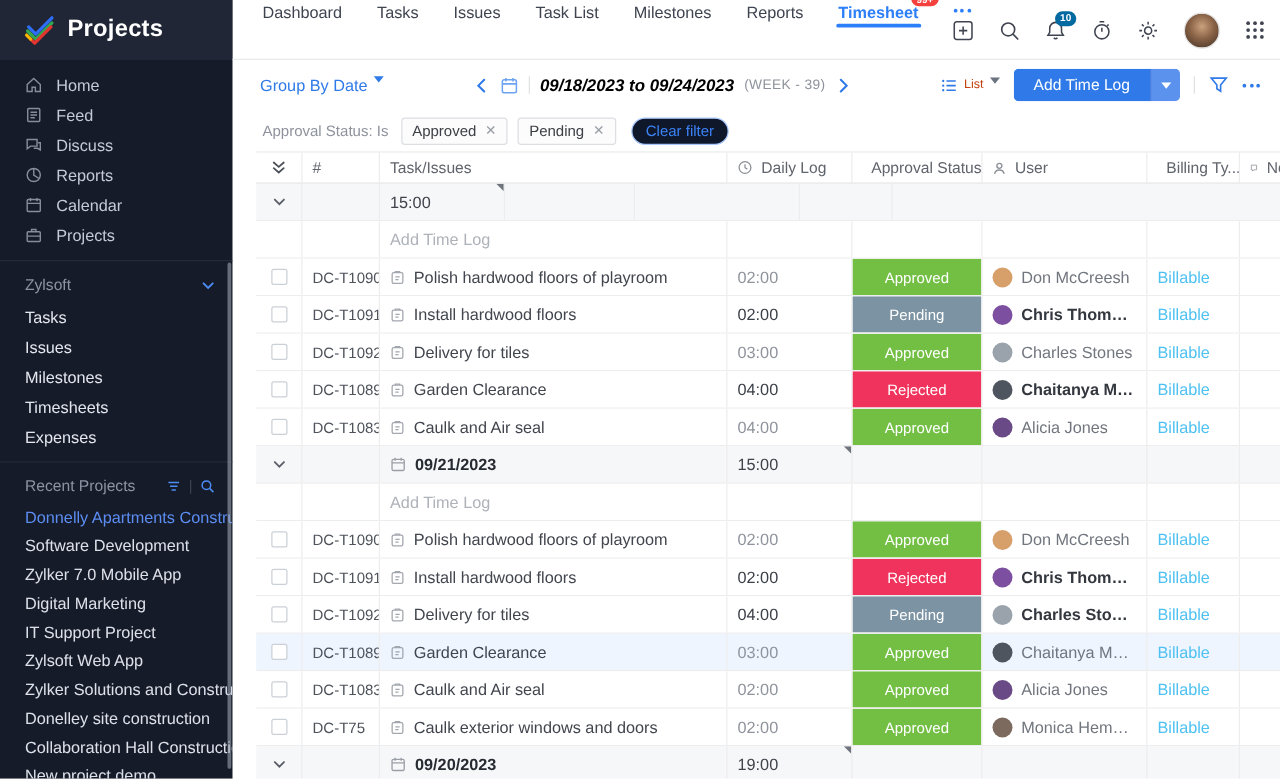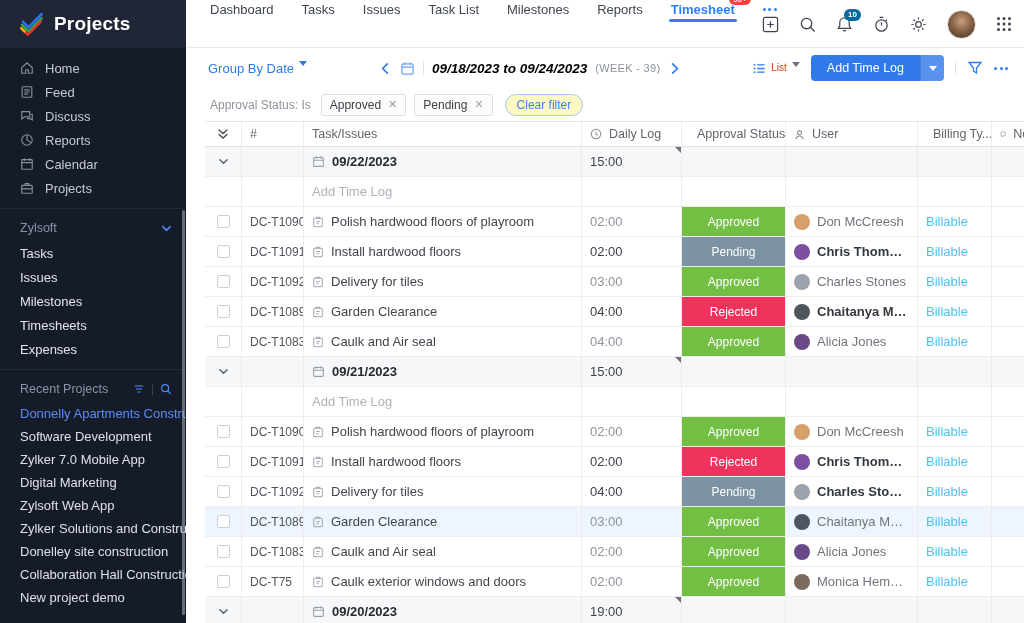--- a/index.html
+++ b/index.html
@@ -54,21 +54,21 @@
   .add-btn { display:flex; border-radius:4px; overflow:hidden; cursor:pointer; }
   .add-btn .add-main { background:#2f7ae8; color:#fff; font-size:12.5px; padding:6px 16px; }
   .add-btn .add-caret { background:#5b92ee; width:24px; display:flex; align-items:center; justify-content:center; border-left:1px solid #4a81dd; }
   .caret-down { width:0; height:0; border-left:4px solid transparent; border-right:4px solid transparent; border-top:5px solid currentColor; display:inline-block; }
   .caret-down.white { border-top-color:#fff; }
 
   .filterbar { height:33px; flex:0 0 33px; display:flex; align-items:center; gap:8px; padding-left:24px; }
   .filter-label { font-size:12px; color:#8d929c; margin-right:2px; }
   .chip { display:flex; align-items:center; gap:7px; border:1px solid #dcdee2; background:#fcfcfd; border-radius:3px; padding:3px 8px; font-size:12px; color:#3c3f45; cursor:default; }
   .chip .chip-x { color:#9ba0a8; font-size:11px; cursor:pointer; }
-  .clear-filter { border:1px solid #a9c7fb; color:#3b82f6; background:#fef9c3; border-radius:13px; font-size:12px; padding:3px 11px; margin-left:4px; cursor:pointer; }
+  .clear-filter { border:1px solid #a9c7fb; color:#3b82f6; background:#0f172a; border-radius:13px; font-size:12px; padding:3px 11px; margin-left:4px; cursor:pointer; }
 
   
   .table-wrap { flex:1; overflow:hidden; }
   .table { width:849px; margin-left:19px; font-size:13px; }
   .trow { display:flex; height:30px; border-bottom:1px solid #ededee; background:#fff; }
   .thead { display:flex; height:26px; border-top:1px solid #e8e8ea; border-bottom:1px solid #e3e3e5; color:#60646c; font-size:12.5px; background:#fff; }
   .c { display:flex; align-items:center; padding:0 8px; border-right:1px solid #ededee; gap:7px; overflow:hidden; white-space:nowrap; position:relative; }
   .c-collapse { width:37px; justify-content:center; flex:0 0 37px; }
   .c-id { width:62px; flex:0 0 62px; }
   .c-task { width:278px; flex:0 0 278px; }
@@ -195,20 +195,21 @@
       </div>
       <div id="recent-list">
   <div class="recent-item active">Donnelly Apartments Construction</div>
 
   <div class="recent-item">Software Development</div>
 
   <div class="recent-item">Zylker 7.0 Mobile App</div>
 
   <div class="recent-item">Digital Marketing</div>
 
+  <div class="recent-item">IT Support Project</div>
 
   <div class="recent-item">Zylsoft Web App</div>
 
   <div class="recent-item">Zylker Solutions and Construction</div>
 
   <div class="recent-item">Donelley site construction</div>
 
   <div class="recent-item">Collaboration Hall Construction</div>
 
   <div class="recent-item">New project demo</div>
@@ -425,27 +426,20 @@
           </div>
         </div>
         <div id="tbody">
   <div class="trow group-row">
     <div class="c c-collapse">
       <svg width="11" height="11" viewBox="0 0 12 12" fill="none" stroke="#5b6069" stroke-width="1.6" stroke-linecap="round">
                   <polyline points="2,4 6,8 10,4"></polyline>
                 </svg>
     </div>
     <div class="c c-id"></div>
-    <div class="c c-task">
-      <svg width="13" height="13" viewBox="0 0 16 16" fill="none" stroke="#9a9ea6" stroke-width="1.3">
-                  <rect x="2" y="3" width="12" height="11" rx="1.5"></rect>
-                  <path d="M2 6.5h12M5 1.5v3M11 1.5v3"></path>
-                </svg>
-      <span class="gdate">09/22/2023</span>
-    </div>
     <div class="c c-hours">
                 <span class="gtotal">15:00</span>
               </div>
     <div class="c c-status"></div>
     <div class="c c-user"></div>
     <div class="c c-billing"></div>
     <div class="c c-notes"></div>
   </div>
 
   <div class="trow add-row">

